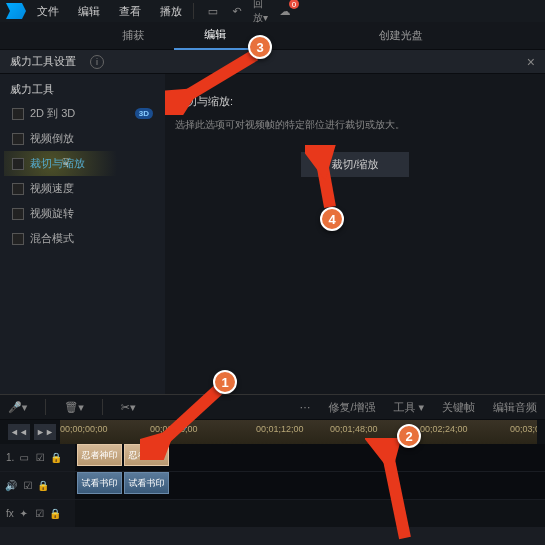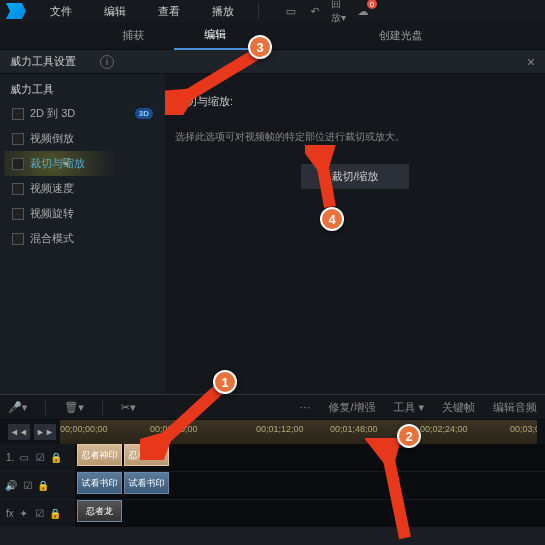--- a/index.html
+++ b/index.html
@@ -1,40 +1,40 @@
 <!DOCTYPE html>
 <html><head>
 <meta charset="utf-8">
 <style>
 *{margin:0;padding:0;box-sizing:border-box;font-family:"Microsoft YaHei",sans-serif}
 body{background:#1a1d23;color:#aaa;font-size:11px;width:545px;height:545px;overflow:hidden;position:relative}
-.top-menu{display:flex;align-items:center;height:22px;background:#161a1f;padding:0 6px;gap:16px}
+.top-menu{display:flex;align-items:center;height:22px;background:#161a1f;padding:0 6px;gap:3px}
 .logo{width:20px;height:16px;background:linear-gradient(135deg,#0af,#08d);clip-path:polygon(0 0,80% 0,100% 50%,80% 100%,0 100%,20% 50%)}
 .menu-item{color:#ccc;padding:2px 8px;font-size:11px;cursor:pointer}
 .top-icons{display:flex;gap:8px;margin-left:8px;align-items:center}
 .icon-btn{width:16px;height:16px;display:flex;align-items:center;justify-content:center;color:#888;cursor:pointer}
 .cloud-badge{position:relative}
 .cloud-badge::after{content:"0";position:absolute;top:-4px;right:-6px;background:#e74c3c;color:#fff;font-size:8px;width:10px;height:10px;border-radius:50%;display:flex;align-items:center;justify-content:center}
 .tabs-row{display:flex;align-items:center;height:28px;background:#14171c;border-bottom:1px solid #0a0c10}
 .tab{flex:0 0 auto;padding:6px 30px;color:#999;font-size:11px;cursor:pointer;text-align:center}
 .tab.active{color:#fff;border-bottom:2px solid #4a90d9}
 .tab-spacer{flex:1}
-.panel-header{display:flex;align-items:center;height:24px;background:#1f232a;padding:0 10px;gap:24px;border-bottom:1px solid #0a0c10}
+.panel-header{display:flex;align-items:center;height:24px;background:#1f232a;padding:0 10px;gap:14px;border-bottom:1px solid #0a0c10}
 .panel-header-title{color:#ccc;font-size:11px}
 .info-icon{width:14px;height:14px;border:1px solid #666;border-radius:50%;display:flex;align-items:center;justify-content:center;font-size:9px;color:#888}
 .close-x{margin-left:auto;color:#888;font-size:14px;cursor:pointer}
 .main-area{display:flex;height:320px;background:#14171c}
 .sidebar{width:165px;background:#191d24;padding:4px}
 .sidebar-title{color:#ccc;font-size:11px;padding:4px 6px}
 .tool-item{display:flex;align-items:center;gap:6px;padding:5px 8px;color:#aaa;font-size:11px;cursor:pointer;position:relative}
 .tool-item.highlight{background:radial-gradient(circle at 30% 50%,rgba(200,200,50,0.3),transparent 60%)}
 .checkbox{width:12px;height:12px;border:1px solid #555;background:#222;flex-shrink:0}
 .badge-3d{margin-left:auto;background:#1a4d8f;color:#8cf;font-size:8px;padding:1px 4px;border-radius:6px;font-weight:bold}
 .content{flex:1;padding:20px 10px;position:relative}
-.desc-title{color:#ccc;font-size:11px;margin-bottom:20px}
+.desc-title{color:#ccc;font-size:11px;margin-bottom:8px}
 .desc-text{color:#888;font-size:10px;line-height:1.5;margin-bottom:20px}
 .action-btn{background:#2a2f38;color:#ccc;padding:5px 30px;border:none;font-size:11px;cursor:pointer;display:block;margin:0 auto}
 .timeline-toolbar{display:flex;align-items:center;height:26px;background:#14171c;border-top:1px solid #333;border-bottom:1px solid #0a0c10;padding:0 8px;gap:18px}
 .tl-tool{color:#888;font-size:11px;cursor:pointer;display:flex;align-items:center;gap:3px}
 .tl-sep{width:1px;height:16px;background:#333}
 .transport{display:flex;align-items:center;height:24px;background:#0f1216;padding:0 8px;gap:4px}
 .trans-btn{width:22px;height:16px;background:#2a2f38;display:flex;align-items:center;justify-content:center;color:#aaa;font-size:9px;cursor:pointer}
 .ruler{flex:1;height:24px;background:linear-gradient(#3a3326,#2a2518);position:relative;color:#b8a878;font-size:9px;display:flex;align-items:center;overflow:hidden}
 .ruler-mark{position:absolute;top:4px;font-size:9px}
 .playhead{position:absolute;left:120px;top:0;width:10px;height:10px;background:#0af;clip-path:polygon(0 0,100% 0,50% 100%)}
@@ -172,23 +172,20 @@
       <div class="clip" style="width:45px">试看书印</div>
     </div>
   </div>
   <div class="track">
     <div class="track-head">
       <span>fx</span>
       <span class="track-icon">✦</span>
       <span class="track-icon">☑</span>
       <span class="track-icon lock">🔒</span>
     </div>
-    <div class="track-content">
-      <div class="clip" style="width:45px;background:linear-gradient(#555,#333)">忍者龙</div>
-    </div>
   </div>
 </div>
 
 <svg class="arrow" style="left:165px;top:45px;width:100px;height:70px">
 <defs>
       <marker id="ah3" markerWidth="12" markerHeight="12" refX="2" refY="6" orient="auto">
         <path d="M12,0 L0,6 L12,12 L8,6 Z" fill="#e8381b"></path>
       </marker>
     </defs>
 <line x1="90" y1="10" x2="15" y2="55" stroke="#e8381b" stroke-width="12" marker-end="url(#ah3)"></line>

